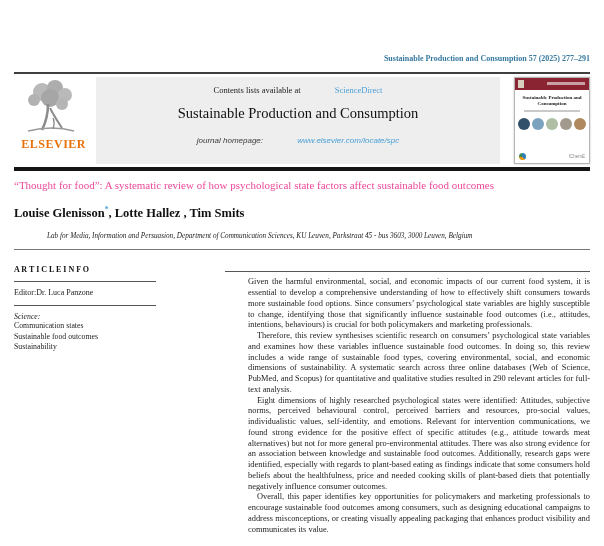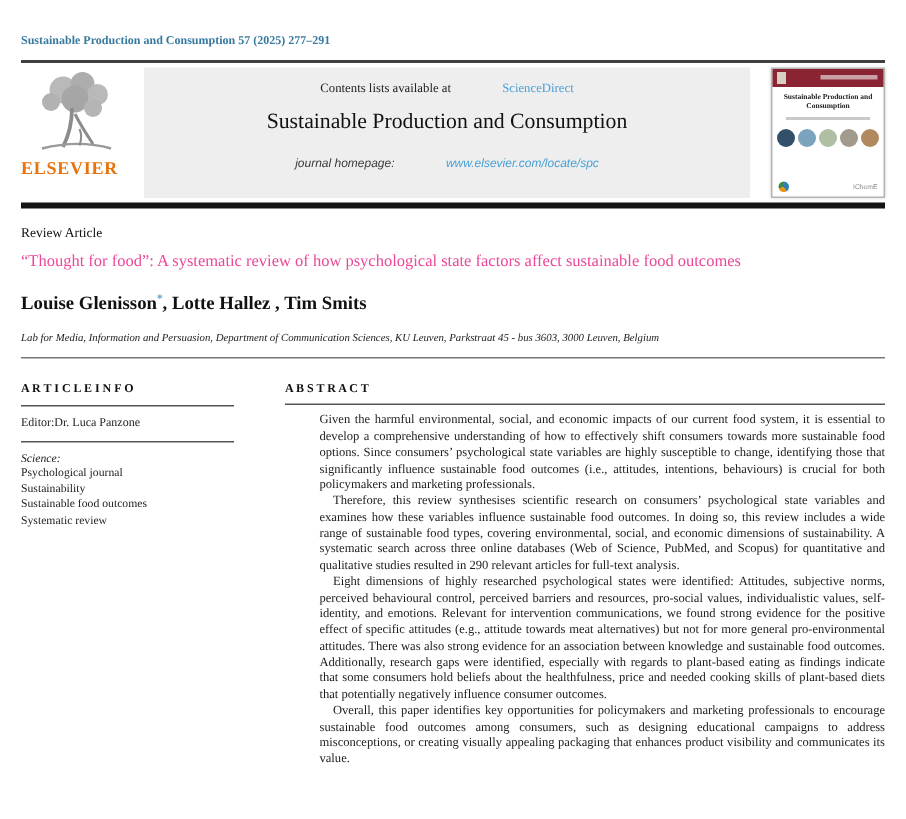--- a/index.html
+++ b/index.html
@@ -6,32 +6,32 @@
   html,body { background:#fff; }
   body {
     width:604px; height:546px; overflow:hidden;
     font-family:"Liberation Serif", serif;
     color:#1a1a1a;
   }
   .page { padding:0 14px; }
 
   
   .citation {
-    padding-top:22px; text-align:left;
-    font-size:8px; font-weight:bold; color:#37799f;
+    padding-top:22px; text-align:right;
+    font-size:8px; font-weight:bold; color:#37799f;margin-top:32px;
   }
   .rule-med { margin-top:9px; height:2px; background:#3f3f3f; }
 
   
   .masthead { display:flex; margin-top:3px; height:87px; }
   .logo-block { width:72px; position:relative; cursor:pointer; }
   .logo-block svg { display:block; margin:1px auto 0; }
   .publisher-wordmark {
     font-size:12px; font-weight:bold; color:#e8720c;
-    letter-spacing:0.5px; text-align:left; margin-top:1px;
+    letter-spacing:0.5px; text-align:right; margin-top:1px;
     font-family:"Liberation Serif", serif;
   }
   .banner {
     flex:1; margin-left:10px; background:#eeeeee;
     text-align:center; padding-top:8px;
   }
   .contents-line { font-size:8.5px; color:#222; }
   .link { color:#4aa0d5; text-decoration:none; cursor:pointer;padding-left:32px; }
   .journal-title { font-size:14.5px; margin-top:10px; color:#111; }
   .homepage-line {
@@ -63,25 +63,25 @@
     background:conic-gradient(#2e7fb5 0 40%, #e8940c 40% 70%, #3d8a4f 70% 100%); }
   .cover-icheme { font-size:4.5px; color:#8a8a8a; font-family:"Liberation Sans", sans-serif; }
 
   .rule-thick { margin-top:3px; height:4px; background:#151515; }
 
   
   .type-label { margin-top:11px; font-size:9px; color:#111; }
   .article-title { margin-top:7px; font-size:11px; font-weight:400; line-height:1.3; color:#ec4899; max-width:578px; }
   .authors { margin-top:13px; font-size:12.5px; color:#111;font-weight:bold; }
   .authors sup { font-size:7.5px; color:#4aa0d5; cursor:pointer; }
-  .affiliation { margin-top:11px; font-size:7.2px; font-style:italic; color:#222; }
+  .affiliation { margin-top:11px; font-size:7.2px; font-style:italic; color:#222;margin-left:33px; }
   .rule-thin { margin-top:9px; height:1px; background:#777; }
 
   
-  .columns { display:flex; margin-top:15px; }
+  .columns { display:flex; margin-top:15px;gap:35px; }
   .col-left { width:142px; margin-right:34px; flex-shrink:0; }
   .col-right { flex:1; }
   .section-heading { font-size:8px; font-weight:bold; color:#111; }
   .col-rule { height:1px; background:#555; }
   .col-left .col-rule { margin:7px 0 6px; }
   .col-right .col-rule { margin:6px 0 5px; }
   .editor-line { font-size:8px; color:#222; margin-top:3px; }
   .col-left .col-rule.second { margin-top:8px; }
   .keywords-label { font-size:7.8px; font-style:italic; color:#222; }
   .keyword { font-size:7.8px; color:#222; line-height:10.5px; }
@@ -141,46 +141,43 @@
       </div>
       <div class="cover-bottom">
         <div class="cover-pub-logo"></div>
         <div class="cover-icheme">IChemE</div>
       </div>
     </div>
   </div>
 
   <div class="rule-thick"></div>
 
-  <div class="type-label">Review Article</div>
 
   <h1 class="article-title">“Thought for food”: A systematic review of how psychological state factors affect sustainable food outcomes</h1>
 
   <div class="authors"><span>Louise Glenisson</span><sup>*</sup><span>, </span><span>Lotte Hallez</span><span> , </span><span>Tim Smits</span></div>
 
   <div class="affiliation">Lab for Media, Information and Persuasion, Department of Communication Sciences, KU Leuven, Parkstraat 45 - bus 3603, 3000 Leuven, Belgium</div>
 
   <div class="rule-thin"></div>
 
   <div class="columns">
 
     <div class="col-left">
       <div class="section-heading">A R T I C L E  I N F O</div>
       <div class="col-rule"></div>
       <div class="editor-line">Editor:Dr. Luca Panzone</div>
       <div class="col-rule second"></div>
       <div class="keywords-label">Science:</div>
-      <div class="keyword">Psychological journal</div>
+      <div class="keyword">Communication states</div>
+      <div class="keyword">Sustainable food outcomes</div>
       <div class="keyword">Sustainability</div>
-      <div class="keyword">Sustainable food outcomes</div>
-      <div class="keyword">Systematic review</div>
     </div>
 
     <div class="col-right abstract">
-      <div class="section-heading">A B S T R A C T</div>
       <div class="col-rule"></div>
       <p>Given the harmful environmental, social, and economic impacts of our current food system, it is essential to develop a comprehensive understanding of how to effectively shift consumers towards more sustainable food options. Since consumers’ psychological state variables are highly susceptible to change, identifying those that significantly influence sustainable food outcomes (i.e., attitudes, intentions, behaviours) is crucial for both policymakers and marketing professionals.</p>
       <p>Therefore, this review synthesises scientific research on consumers’ psychological state variables and examines how these variables influence sustainable food outcomes. In doing so, this review includes a wide range of sustainable food types, covering environmental, social, and economic dimensions of sustainability. A systematic search across three online databases (Web of Science, PubMed, and Scopus) for quantitative and qualitative studies resulted in 290 relevant articles for full-text analysis.</p>
       <p>Eight dimensions of highly researched psychological states were identified: Attitudes, subjective norms, perceived behavioural control, perceived barriers and resources, pro-social values, individualistic values, self-identity, and emotions. Relevant for intervention communications, we found strong evidence for the positive effect of specific attitudes (e.g., attitude towards meat alternatives) but not for more general pro-environmental attitudes. There was also strong evidence for an association between knowledge and sustainable food outcomes. Additionally, research gaps were identified, especially with regards to plant-based eating as findings indicate that some consumers hold beliefs about the healthfulness, price and needed cooking skills of plant-based diets that potentially negatively influence consumer outcomes.</p>
       <p>Overall, this paper identifies key opportunities for policymakers and marketing professionals to encourage sustainable food outcomes among consumers, such as designing educational campaigns to address misconceptions, or creating visually appealing packaging that enhances product visibility and communicates its value.</p>
     </div>
 
   </div>
 </div>
 

